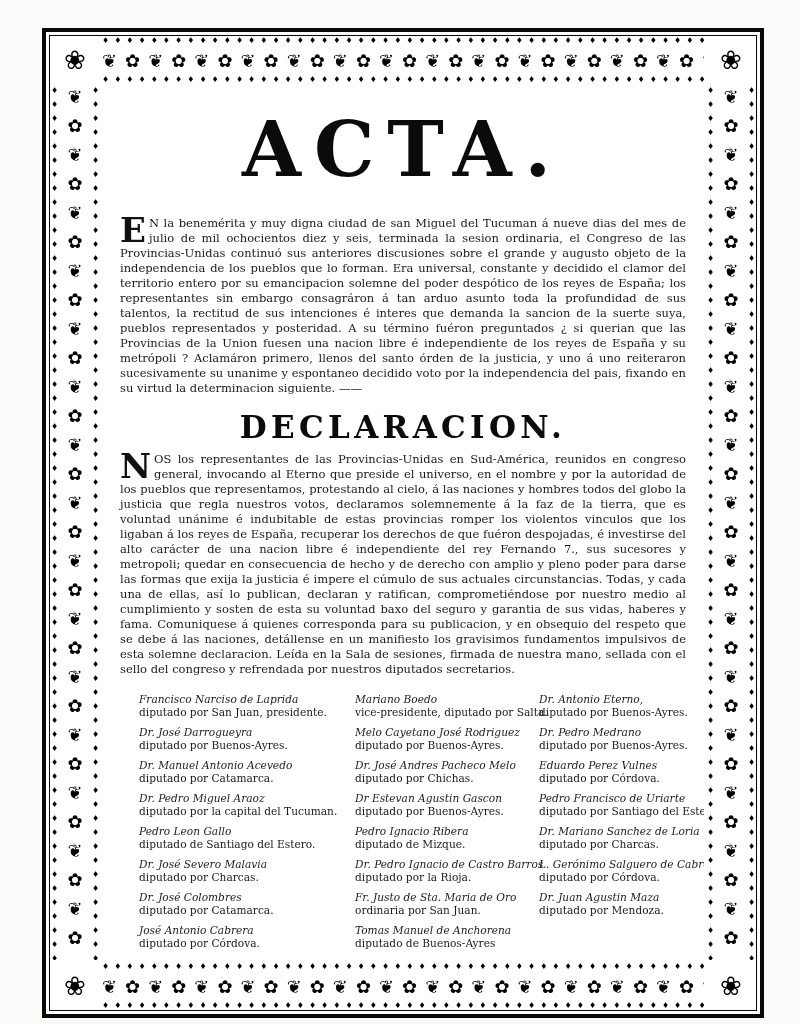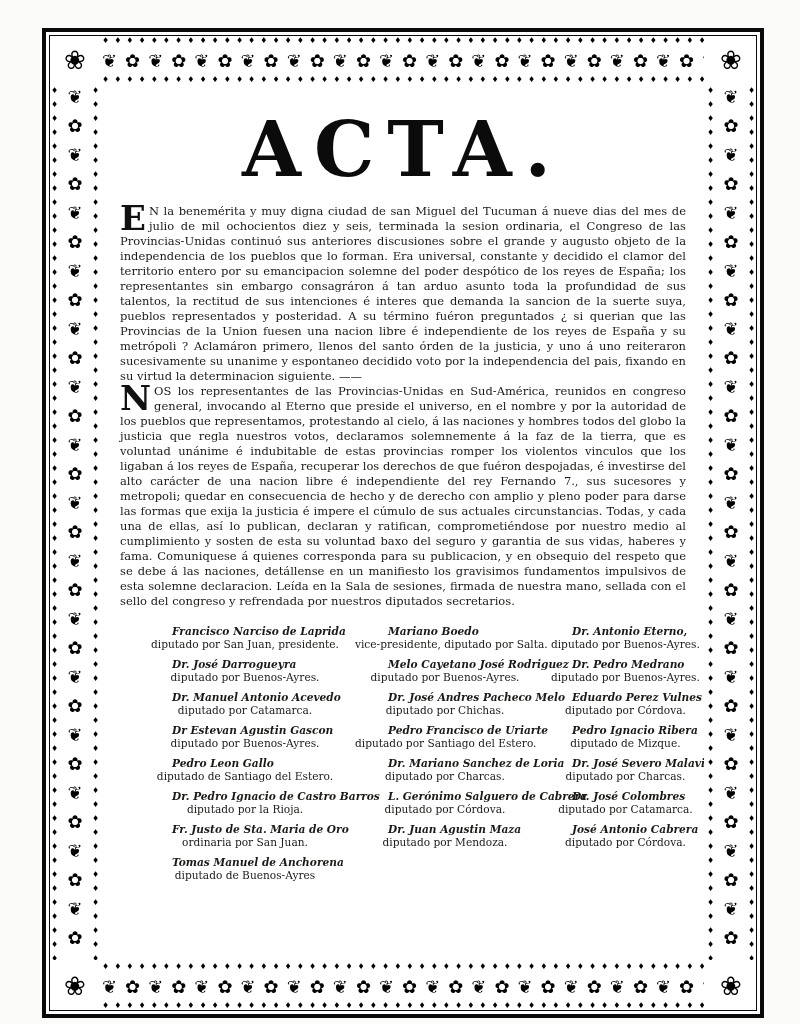--- a/index.html
+++ b/index.html
@@ -40,21 +40,21 @@
   }
   .glyph-row{font-family:"DejaVu Sans", sans-serif;color:#000;overflow:hidden;}
   .diam-h{height:11px;font-size:8px;line-height:11px;letter-spacing:5px;text-align:center;white-space:nowrap;}
   .flor-h{height:29px;font-size:18px;line-height:29px;letter-spacing:8px;text-align:center;white-space:nowrap;}
   .diam-v{width:11px;font-size:8px;line-height:11px;letter-spacing:5px;writing-mode:vertical-rl;text-orientation:upright;white-space:nowrap;}
   .flor-v{width:29px;font-size:18px;line-height:29px;letter-spacing:8px;writing-mode:vertical-rl;text-orientation:upright;white-space:nowrap;text-align:center;}
   .content{
     overflow:hidden;background:#fff;padding:6px 8px 0 8px;
   }
   .title{
-    margin:20px 0 16px 0;text-align:center;
+    margin:20px 0 28px 0;text-align:center;
     font-size:76px;font-weight:bold;letter-spacing:0.17em;
     line-height:1.0;color:#0b0b0b;
   }
   .para{
     width:566px;margin:0 auto;text-align:justify;
     font-size:11.5px;line-height:15px;color:#1b1a18;
   }
   .dropcap{
     float:left;font-size:34px;line-height:27px;font-weight:bold;
     padding:1px 3px 0 0;color:#111;
@@ -63,22 +63,22 @@
     margin:13px 0 7px 0;text-align:center;
     font-size:31px;font-weight:bold;letter-spacing:0.14em;color:#0b0b0b;
   }
   .signatures{
     width:572px;margin:16px auto 0 auto;padding-left:22px;box-sizing:border-box;
     display:grid;grid-template-columns:212px 180px 1fr;
     column-gap:4px;row-gap:7px;
     font-size:10.6px;line-height:13px;color:#1b1a18;
   }
   .sig-cell{overflow:visible;white-space:nowrap;}
-  .sig-name{font-style:italic;font-weight:bold;margin-left:33px;}
-  .sig-title{font-style:normal;text-align:center;}
+  .sig-name{font-style:italic;font-weight:normal;}
+  .sig-title{font-style:normal;}
 </style>
 </head>
 <body>
 
 <div class="sheet">
   <div class="frame">
     <div class="frame-line"></div>
     <div class="border-grid">
 
       <div class="corner">❀</div>
@@ -95,20 +95,21 @@
         <div class="glyph-row diam-v">♦♦♦♦♦♦♦♦♦♦♦♦♦♦♦♦♦♦♦♦♦♦♦♦♦♦♦♦♦♦♦♦♦♦♦♦♦♦♦♦♦♦♦♦♦♦♦♦♦♦♦♦♦♦♦♦♦♦♦♦♦♦♦♦♦♦♦♦♦♦♦♦♦♦♦♦♦♦♦♦♦♦♦♦♦♦♦♦♦♦♦♦♦♦♦♦♦♦♦♦♦♦♦♦♦♦♦♦♦♦♦♦♦♦♦♦♦♦♦♦</div>
         <div class="glyph-row flor-v">❦✿❦✿❦✿❦✿❦✿❦✿❦✿❦✿❦✿❦✿❦✿❦✿❦✿❦✿❦✿❦✿❦✿❦✿❦✿❦✿❦✿❦✿❦✿❦✿❦✿❦✿❦✿❦✿❦✿❦✿❦✿❦✿❦✿❦✿❦✿❦✿❦✿❦✿❦✿❦✿</div>
         <div class="glyph-row diam-v">♦♦♦♦♦♦♦♦♦♦♦♦♦♦♦♦♦♦♦♦♦♦♦♦♦♦♦♦♦♦♦♦♦♦♦♦♦♦♦♦♦♦♦♦♦♦♦♦♦♦♦♦♦♦♦♦♦♦♦♦♦♦♦♦♦♦♦♦♦♦♦♦♦♦♦♦♦♦♦♦♦♦♦♦♦♦♦♦♦♦♦♦♦♦♦♦♦♦♦♦♦♦♦♦♦♦♦♦♦♦♦♦♦♦♦♦♦♦♦♦</div>
       </div>
 
       <div class="content">
         <h1 class="title">ACTA.</h1>
 
         <p class="para"><span class="dropcap">E</span><span>N la benemérita y muy digna ciudad de san Miguel del Tucuman á nueve dias del mes de julio de mil ochocientos diez y seis, terminada la sesion ordinaria, el Congreso de las Provincias-Unidas continuó sus anteriores discusiones sobre el grande y augusto objeto de la independencia de los pueblos que lo forman. Era universal, constante y decidido el clamor del territorio entero por su emancipacion solemne del poder despótico de los reyes de España; los representantes sin embargo consagráron á tan arduo asunto toda la profundidad de sus talentos, la rectitud de sus intenciones é interes que demanda la sancion de la suerte suya, pueblos representados y posteridad. A su término fuéron preguntados ¿ si querian que las Provincias de la Union fuesen una nacion libre é independiente de los reyes de España y su metrópoli ? Aclamáron primero, llenos del santo órden de la justicia, y uno á uno reiteraron sucesivamente su unanime y espontaneo decidido voto por la independencia del pais, fixando en su virtud la determinacion siguiente. ——</span></p>
 
+        <h2 class="decl-heading">DECLARACION.</h2>
 
         <p class="para"><span class="dropcap">N</span><span>OS los representantes de las Provincias-Unidas en Sud-América, reunidos en congreso general, invocando al Eterno que preside el universo, en el nombre y por la autoridad de los pueblos que representamos, protestando al cielo, á las naciones y hombres todos del globo la justicia que regla nuestros votos, declaramos solemnemente á la faz de la tierra, que es voluntad unánime é indubitable de estas provincias romper los violentos vinculos que los ligaban á los reyes de España, recuperar los derechos de que fuéron despojadas, é investirse del alto carácter de una nacion libre é independiente del rey Fernando 7., sus sucesores y metropoli; quedar en consecuencia de hecho y de derecho con amplio y pleno poder para darse las formas que exija la justicia é impere el cúmulo de sus actuales circunstancias. Todas, y cada una de ellas, así lo publican, declaran y ratifican, comprometiéndose por nuestro medio al cumplimiento y sosten de esta su voluntad baxo del seguro y garantia de sus vidas, haberes y fama. Comuniquese á quienes corresponda para su publicacion, y en obsequio del respeto que se debe á las naciones, detállense en un manifiesto los gravisimos fundamentos impulsivos de esta solemne declaracion. Leída en la Sala de sesiones, firmada de nuestra mano, sellada con el sello del congreso y refrendada por nuestros diputados secretarios.</span></p>
 
         <div class="signatures" id="signatures">
             <div class="sig-cell">
               <div class="sig-name">Francisco Narciso de Laprida</div>
               <div class="sig-title">diputado por San Juan, presidente.</div>
             </div>
             <div class="sig-cell">
               <div class="sig-name">Mariano Boedo</div>
@@ -136,34 +137,38 @@
             </div>
             <div class="sig-cell">
               <div class="sig-name">Dr. José Andres Pacheco Melo</div>
               <div class="sig-title">diputado por Chichas.</div>
             </div>
             <div class="sig-cell">
               <div class="sig-name">Eduardo Perez Vulnes</div>
               <div class="sig-title">diputado por Córdova.</div>
             </div>
             <div class="sig-cell">
+              <div class="sig-name">Dr. Pedro Miguel Araoz</div>
+              <div class="sig-title">diputado por la capital del Tucuman.</div>
+            </div>
+            <div class="sig-cell">
               <div class="sig-name">Dr Estevan Agustin Gascon</div>
               <div class="sig-title">diputado por Buenos-Ayres.</div>
             </div>
             <div class="sig-cell">
               <div class="sig-name">Pedro Francisco de Uriarte</div>
               <div class="sig-title">diputado por Santiago del Estero.</div>
             </div>
             <div class="sig-cell">
+              <div class="sig-name">Pedro Leon Gallo</div>
+              <div class="sig-title">diputado de Santiago del Estero.</div>
+            </div>
+            <div class="sig-cell">
               <div class="sig-name">Pedro Ignacio Ribera</div>
               <div class="sig-title">diputado de Mizque.</div>
-            </div>
-            <div class="sig-cell">
-              <div class="sig-name">Pedro Leon Gallo</div>
-              <div class="sig-title">diputado de Santiago del Estero.</div>
             </div>
             <div class="sig-cell">
               <div class="sig-name">Dr. Mariano Sanchez de Loria</div>
               <div class="sig-title">diputado por Charcas.</div>
             </div>
             <div class="sig-cell">
               <div class="sig-name">Dr. José Severo Malavia</div>
               <div class="sig-title">diputado por Charcas.</div>
             </div>
             <div class="sig-cell">

